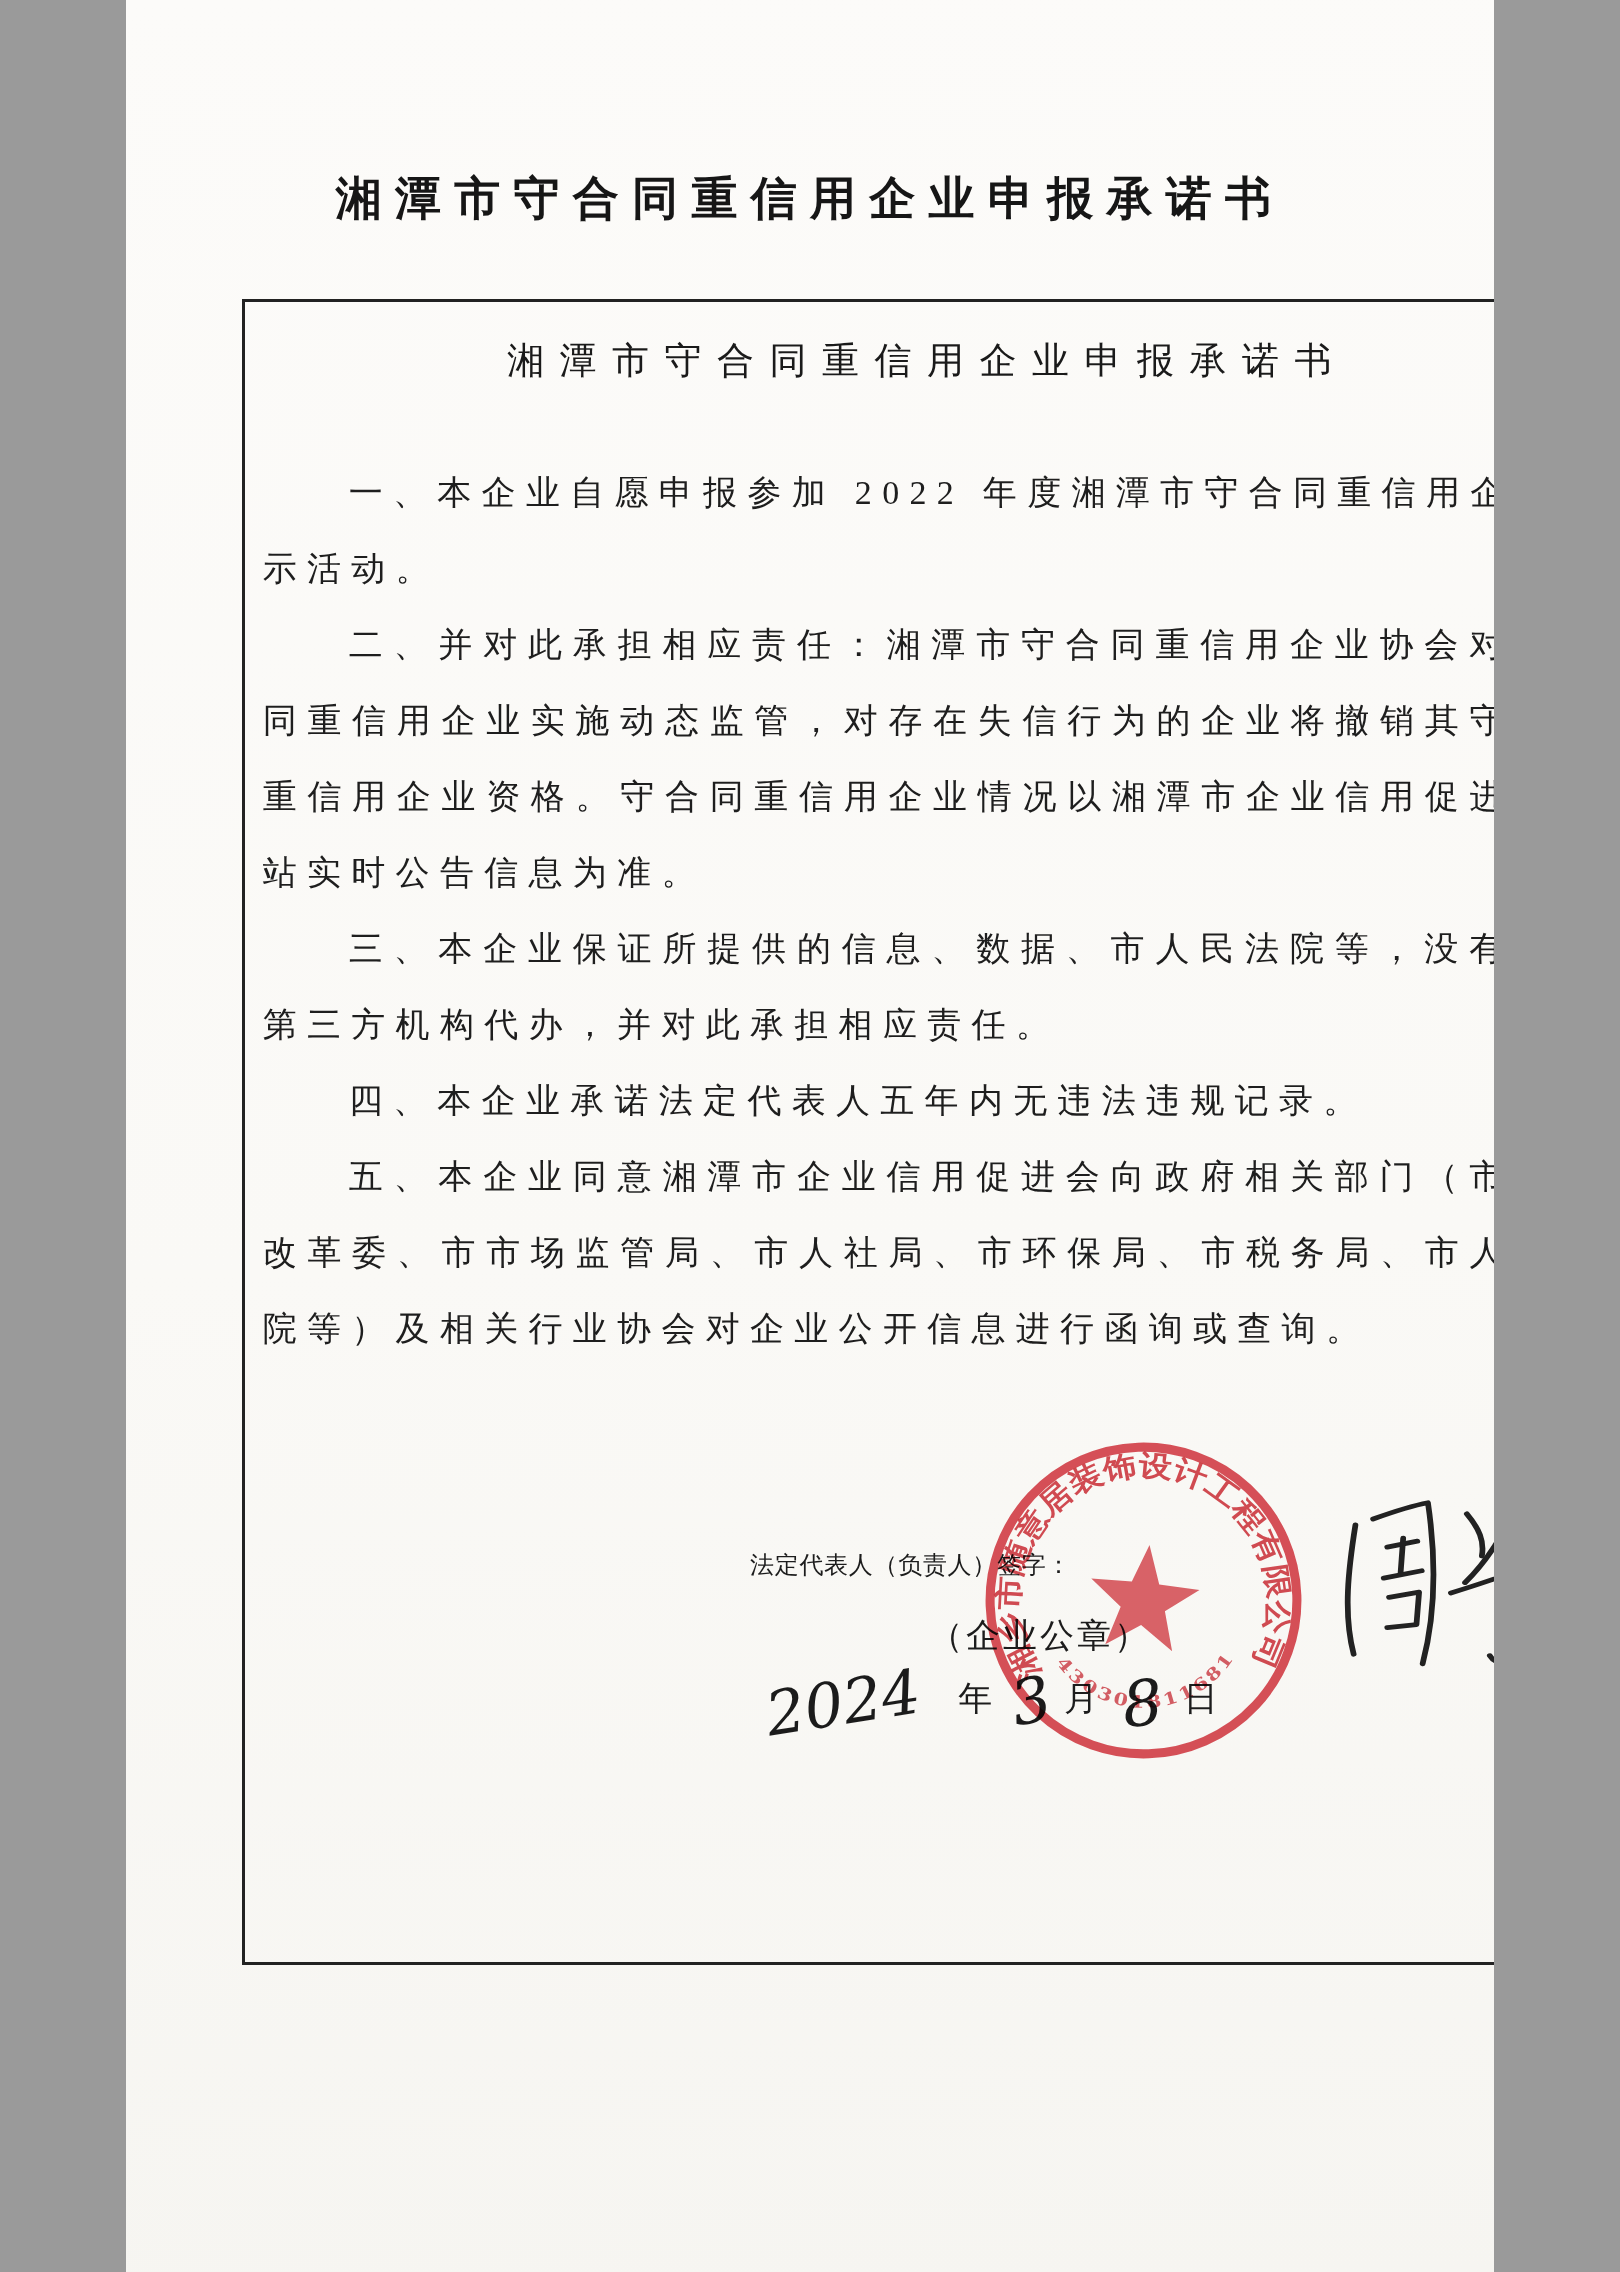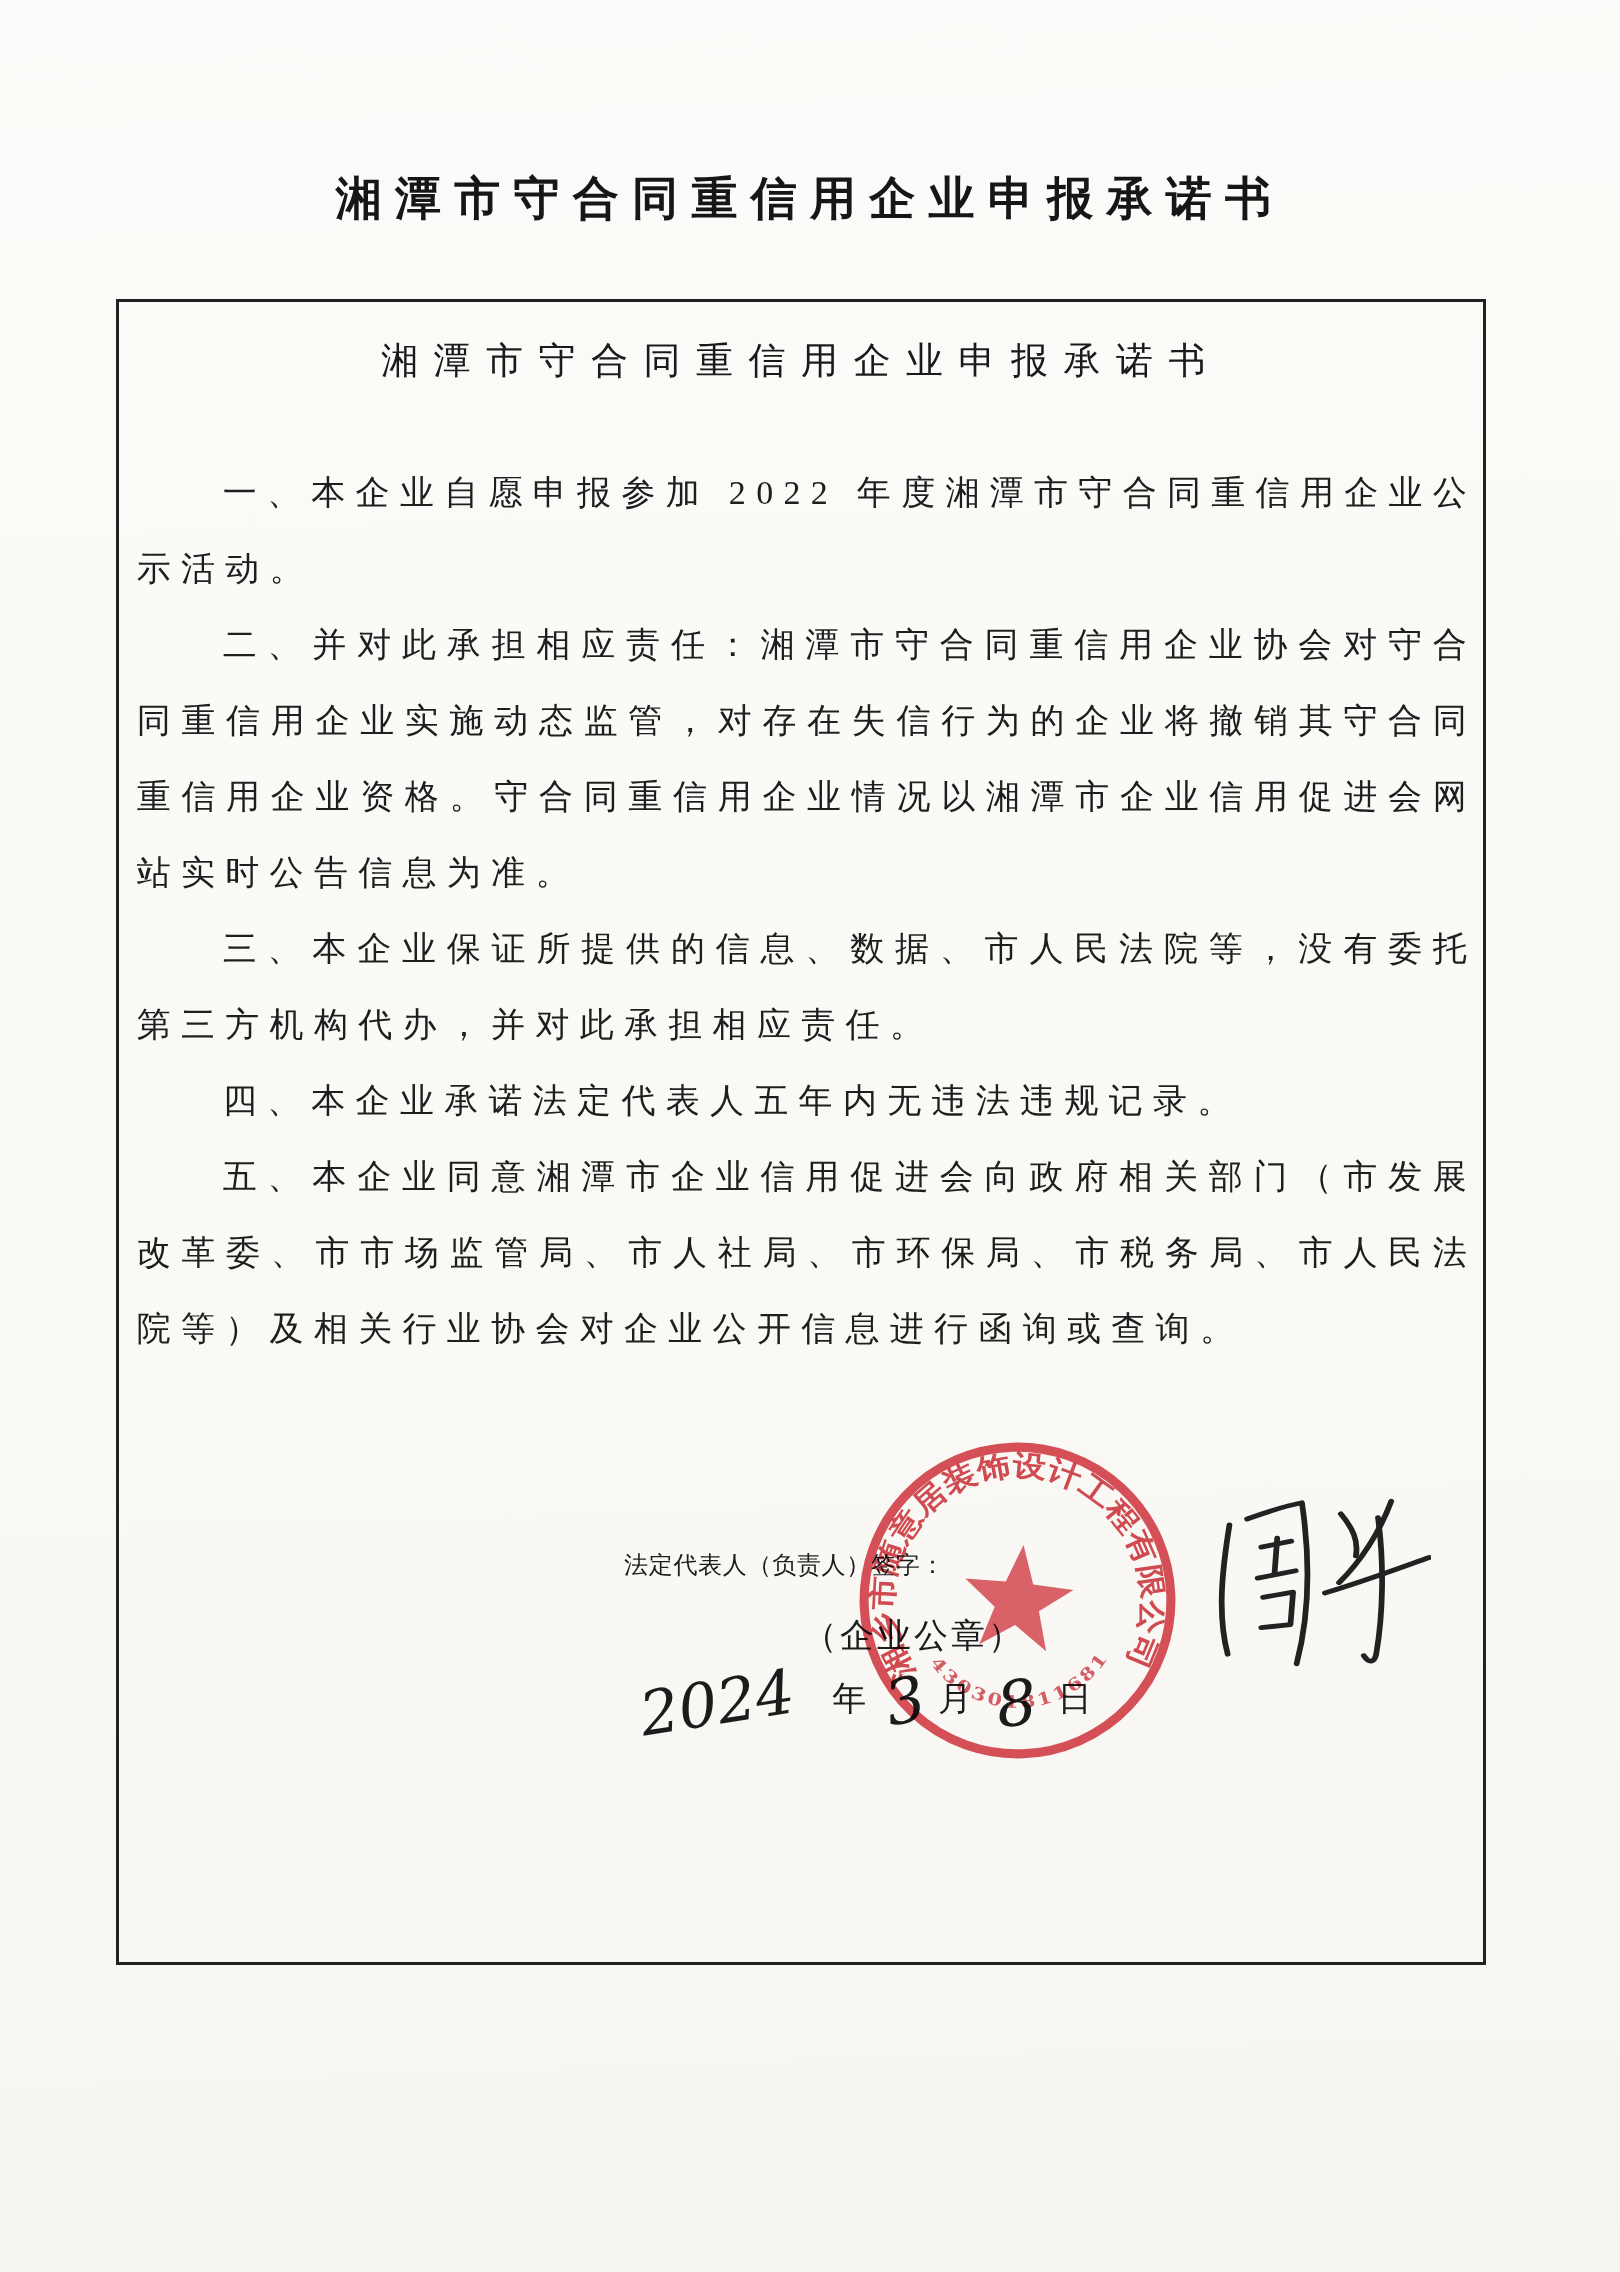--- a/index.html
+++ b/index.html
@@ -1,18 +1,18 @@
 <!DOCTYPE html>
 <html style="font-size:11.8px"><head>
 <meta charset="utf-8">
 <style>
   html,body{margin:0;padding:0;background:#9a9a9a;}
   .page{
     position:relative;
-    width:1620px;height:2273px;
+    width:1368px;height:2273px;
     margin:0 auto;
     background:linear-gradient(178deg,#fcfbf9 0%,#faf9f6 55%,#f6f5f1 100%);
     overflow:hidden;
     font-family:"Liberation Serif","DejaVu Serif",serif;
     color:#1c1c1c;
   }
   
   .main-title{
     position:absolute;left:0;top:168px;width:100%;
     margin:0;text-align:center;

